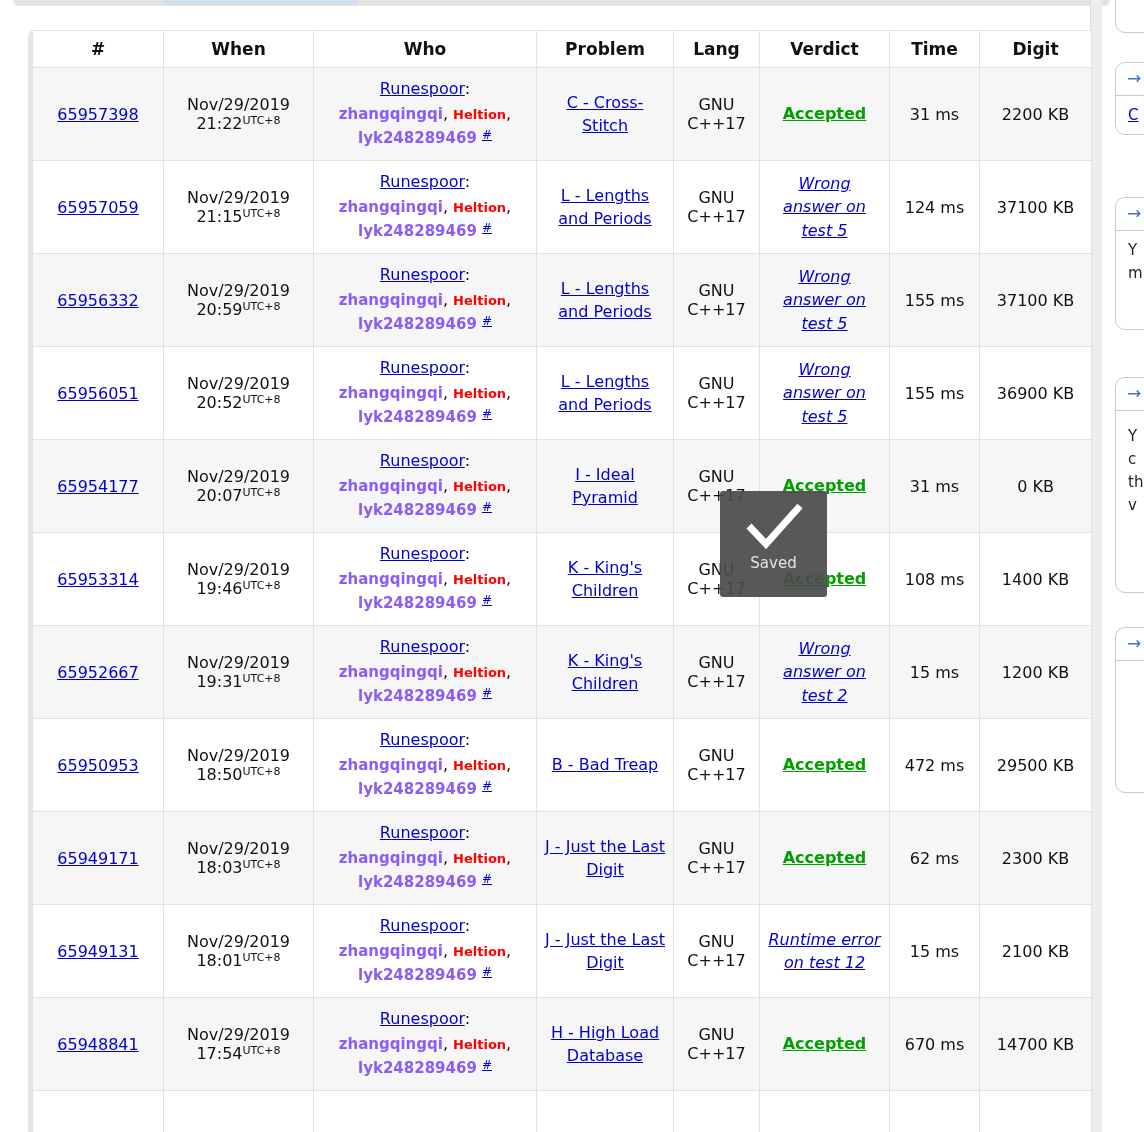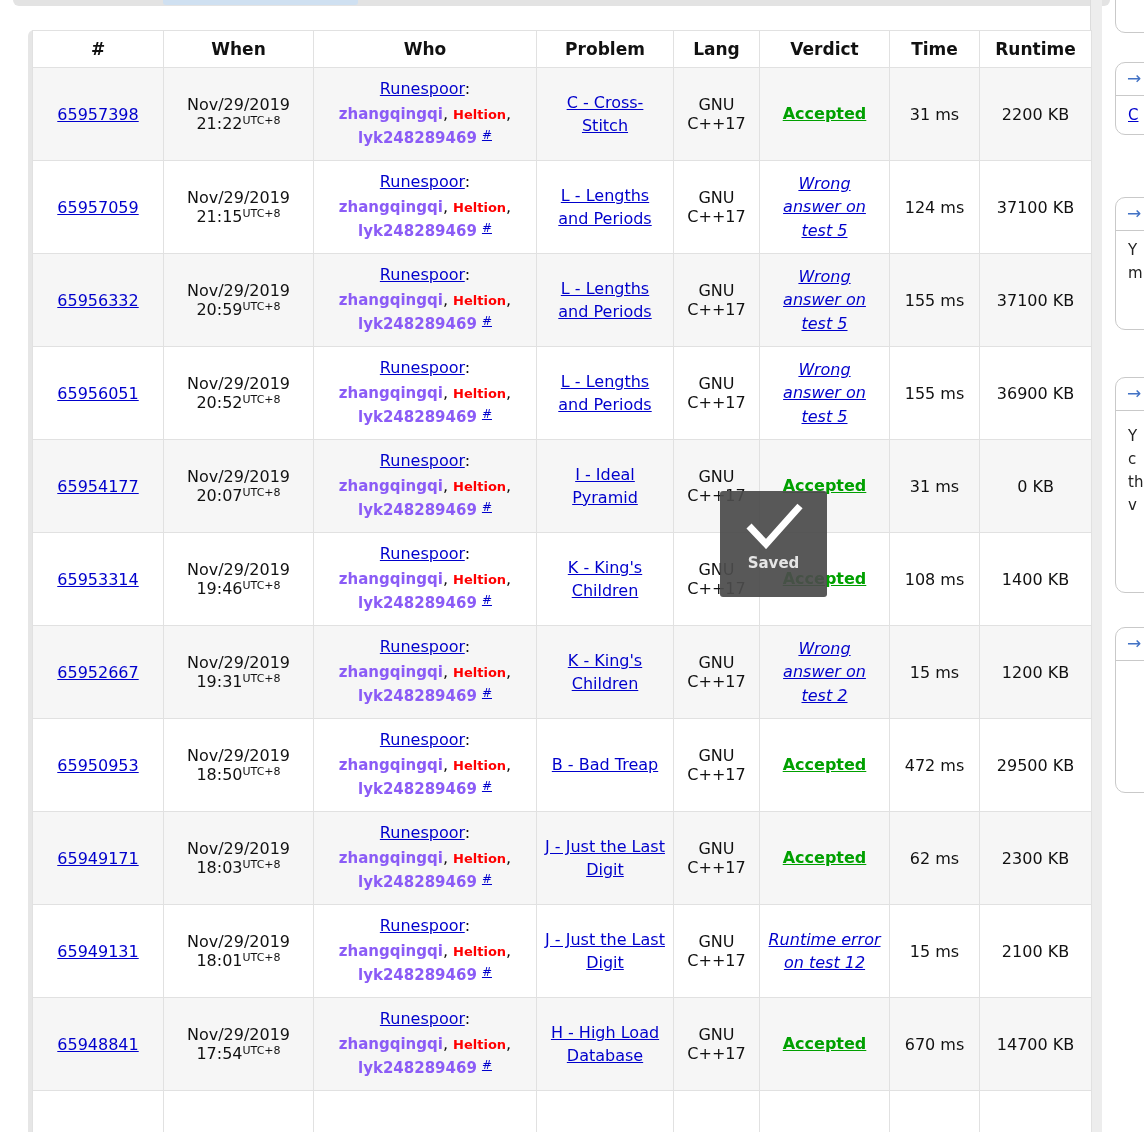--- a/index.html
+++ b/index.html
@@ -39,21 +39,21 @@
   .hash{font-size:12px;vertical-align:4px;text-decoration:underline;}
   .v-ac{color:#00a000;font-weight:bold;text-decoration:underline;}
   .v-rj{color:#0000cc;font-weight:normal;text-decoration:underline;font-style:italic;}
   .c-who{line-height:1.55;}
   .c-problem a, .c-verdict a{display:inline-block;line-height:1.45;}
   
   .toast{position:absolute;left:720px;top:491px;width:107px;height:106px;
     background:rgba(75,75,75,0.93);border-radius:3px;z-index:20;
     text-align:center;color:#e5e5e5;}
   .toast svg{margin-top:10px;}
-  .toast-label{font-size:15px;margin-top:1px;font-weight:bold;}
+  .toast-label{font-size:15px;margin-top:1px;}
   
   .side-box{position:absolute;left:1115px;width:240px;background:#fff;
     border:1px solid #c9c9c9;border-radius:10px 0 0 10px;box-sizing:border-box;}
   .side-cap{height:32px;line-height:31px;border-bottom:1px solid #c9c9c9;
     padding-left:11px;}
   .side-arrow{color:#4272c5;font-size:17px;cursor:pointer;text-decoration:none;}
   .side-body{padding:8px 0 0 12px;font-size:15px;line-height:23px;color:#222;}
   .sb0{top:-60px;height:93px;}
   .sb1{top:62px;height:73px;}
   .sb2{top:197px;height:133px;}
@@ -83,21 +83,21 @@
       </colgroup>
       <thead>
           <tr id="hdr-row">
             <th>#</th>
             <th>When</th>
             <th>Who</th>
             <th>Problem</th>
             <th>Lang</th>
             <th>Verdict</th>
             <th>Time</th>
-            <th>Runtime</th>
+            <th>Digit</th>
           </tr>
         </thead>
       <tbody id="tbody">
           <tr class="alt">
     <td><a class="lnk">65957398</a></td>
     <td>
       <span>Nov/29/2019</span>
       <span style="white-space:nowrap;"><span>21:22</span><sup class="tz">UTC+8</sup></span>
     </td>
     <td class="c-who">

